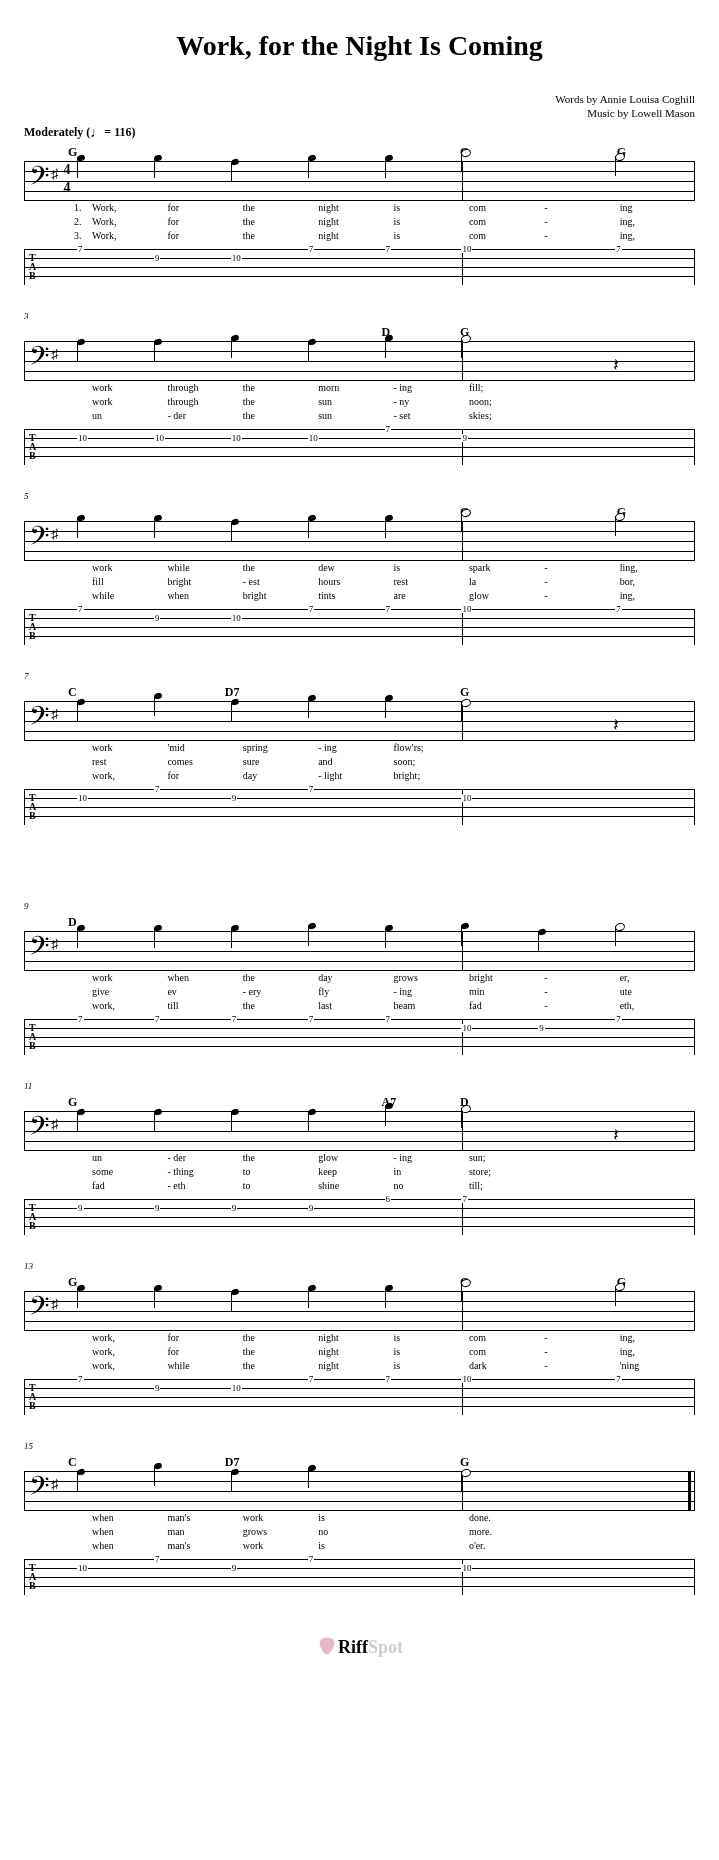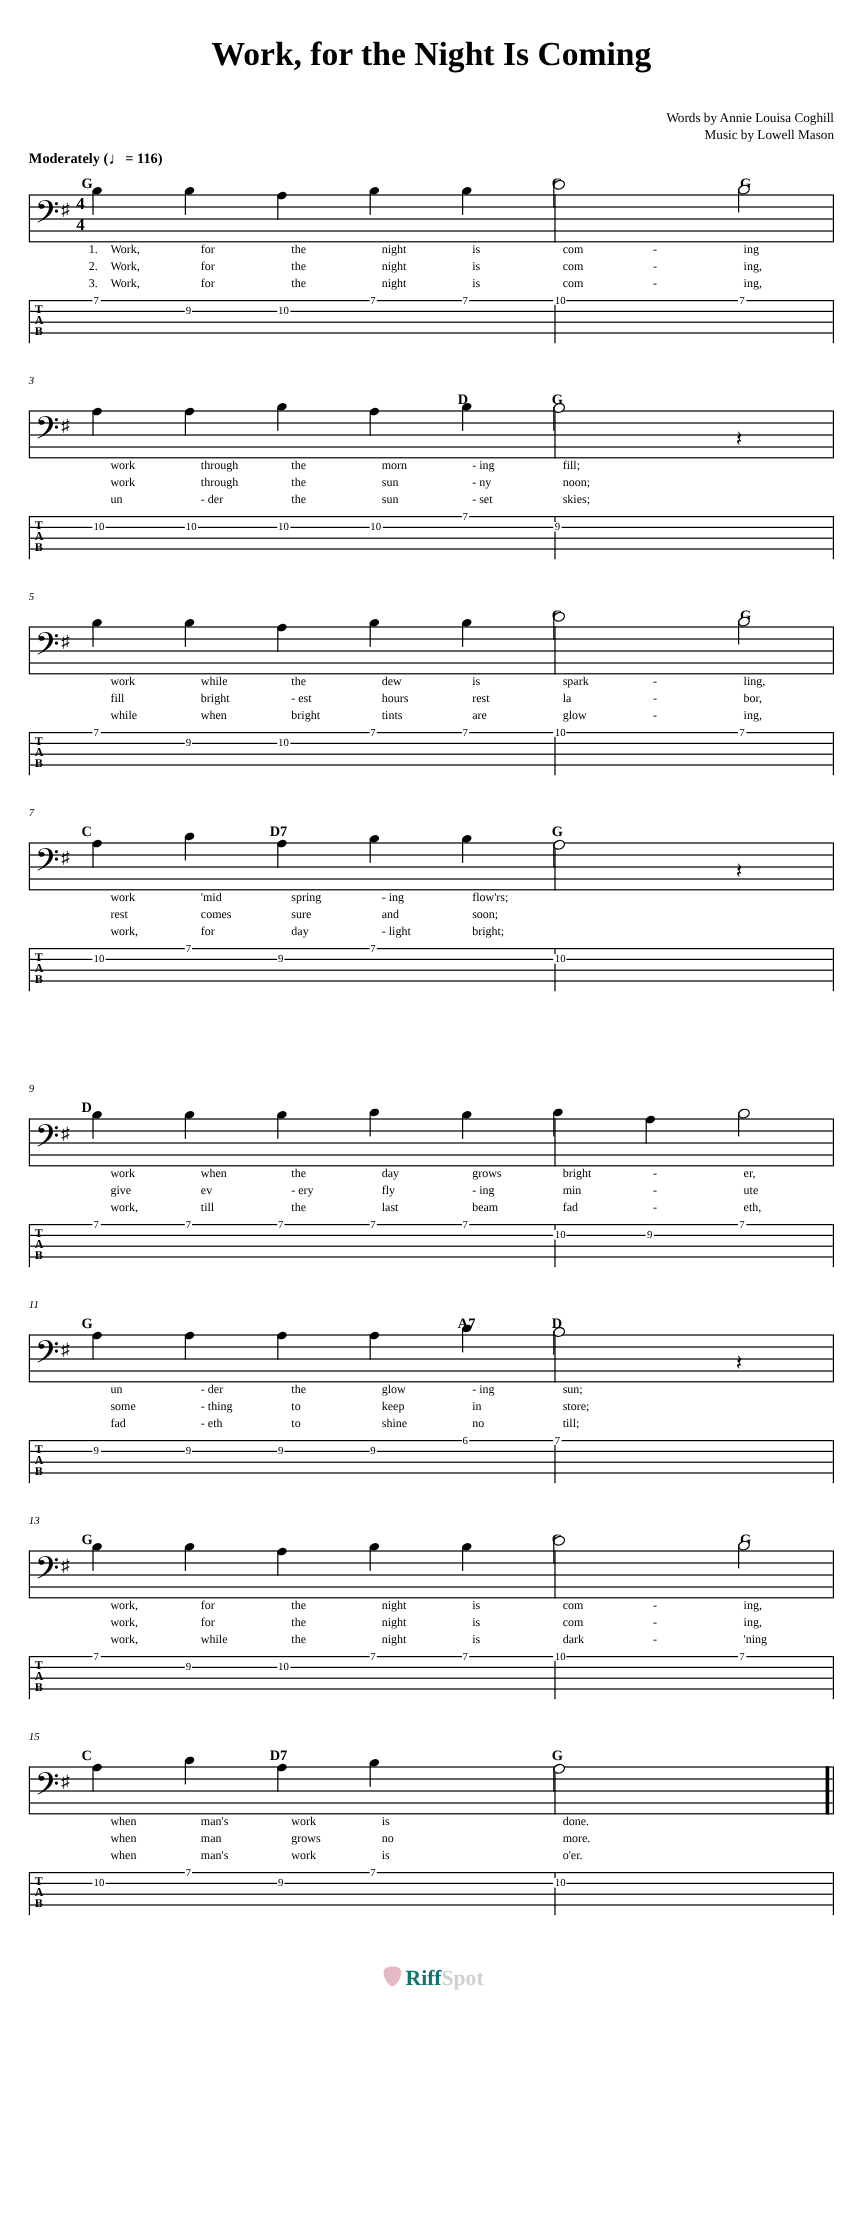--- a/index.html
+++ b/index.html
@@ -178,21 +178,21 @@
     padding: 0 1px;
     line-height: 8px;
   }
   .watermark {
     text-align: center;
     margin-top: 30px;
     font-size: 18px;
     font-weight: bold;
     color: #ccc;
   }
-  .watermark .riff { color: #0f766e; }
+  .watermark .riff { color: #000000; }
   .watermark svg { vertical-align: -4px; }
 </style>
 </head>
 <body>
 
 <h1>Work, for the Night Is Coming</h1>
 
 <div class="credits">
   <div>Words by Annie Louisa Coghill</div>
   <div>Music by Lowell Mason</div>

